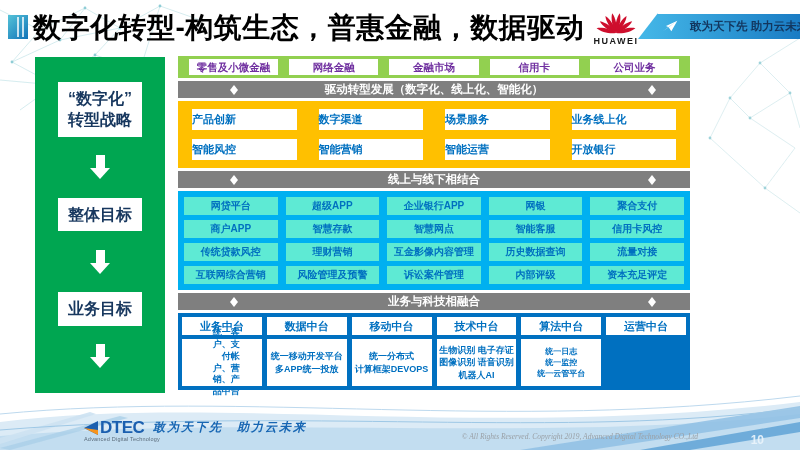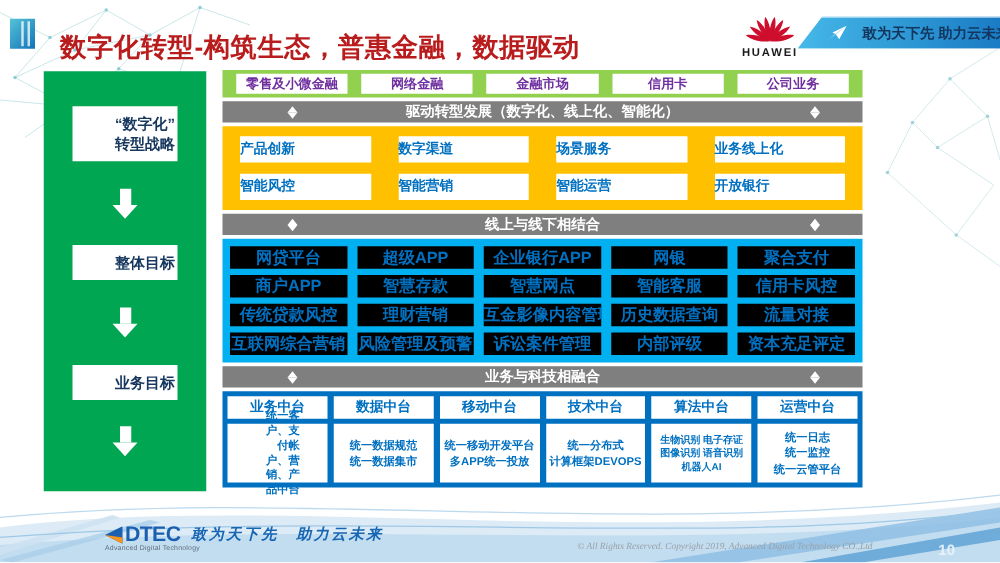--- a/index.html
+++ b/index.html
@@ -5,37 +5,37 @@
   html,body{margin:0;padding:0;}
   body{
     width:800px;height:450px;position:relative;overflow:hidden;background:#fff;
     font-family:"Liberation Sans","DejaVu Sans",sans-serif;
   }
   
   .title-marker{position:absolute;left:8px;top:15px;width:20px;height:24px;
     background:linear-gradient(135deg,#55c3d8,#1273b8);}
   .title-marker i{position:absolute;top:2px;bottom:2px;width:2px;background:rgba(255,255,255,.75);}
   .title-marker i.s1{right:4px;} .title-marker i.s2{right:9px;}
-  .page-title{position:absolute;left:33px;top:9px;margin:15px;font-size:21px;font-weight:bold;
-    color:#b91c1c;letter-spacing:.5px;white-space:nowrap;}
+  .page-title{position:absolute;left:33px;top:9px;margin:0;font-size:28px;font-weight:bold;
+    color:#000000;letter-spacing:.5px;white-space:nowrap;}
   .huawei{position:absolute;left:588px;top:4px;width:56px;text-align:center;}
   .huawei .word{display:block;font-size:9px;font-weight:bold;letter-spacing:1.5px;color:#1a1a1a;margin-top:-2px;}
   .ribbon{position:absolute;right:0;top:13px;width:162px;height:26px;
     background:linear-gradient(90deg,#45b8e8,#1a7cc4);
     clip-path:polygon(20px 0,100% 0,100% 100%,0 100%);
     display:flex;align-items:center;box-shadow:inset 0 1px 0 #fff;}
   .ribbon .plane{margin-left:24px;display:inline-flex;}
   .ribbon .slogan{margin-left:12px;font-size:11.5px;font-weight:bold;color:#12365e;white-space:nowrap;}
   
   .mesh{position:absolute;pointer-events:none;}
   
   .strategy{position:absolute;left:35px;top:57px;width:130px;height:336px;background:#00a651;
     display:flex;flex-direction:column;align-items:center;justify-content:space-evenly;padding:6px 0;box-sizing:border-box;}
-  .strategy .step{width:80px;background:#fff;color:#17375e;font-size:12px;font-weight:bold;
-    text-align:right;padding:6px 2px;white-space:pre-line;line-height:1.35;}
+  .strategy .step{width:80px;background:#fff;color:#17375e;font-size:16px;font-weight:bold;
+    text-align:center;padding:6px 2px;white-space:pre-line;line-height:1.35;}
   .pd-arrow{display:flex;flex-direction:column;align-items:center;}
   .pd-shaft{width:9px;height:13px;background:#fff;}
   .pd-head{width:0;height:0;border-left:10px solid transparent;border-right:10px solid transparent;border-top:11px solid #fff;}
   
   .main{position:absolute;left:178px;top:56px;width:512px;}
   .biz-band{height:22px;background:#92d050;display:flex;align-items:center;gap:11px;padding:0 11px;box-sizing:border-box;}
   .biz-band .cell{flex:1;background:#fff;color:#7030a0;font-size:10.5px;font-weight:bold;
     text-align:center;height:16px;line-height:16px;white-space:nowrap;overflow:hidden;}
   .gray-band{margin-top:3px;height:17px;background:#7f7f7f;color:#fff;font-size:11.5px;font-weight:bold;
     display:flex;align-items:center;justify-content:center;position:relative;}
@@ -43,21 +43,21 @@
   .ud.l{left:52px;} .ud.r{right:34px;}
   .t-up{width:0;height:0;border:4px solid transparent;border-bottom:5px solid #fff;}
   .t-sh{width:3px;height:4px;background:#fff;}
   .t-dn{width:0;height:0;border:4px solid transparent;border-top:5px solid #fff;}
   .caps{margin-top:3px;background:#ffc000;padding:8px 14px;display:grid;
     grid-template-columns:repeat(4,1fr);gap:9px 22px;box-sizing:border-box;}
   .caps .cell{background:#fff;color:#0070c0;font-size:11px;font-weight:bold;
     height:21px;line-height:21px;white-space:nowrap;}
   .apps{margin-top:3px;background:#00b0f0;padding:6px 6px;display:grid;
     grid-template-columns:repeat(5,1fr);gap:5px 8px;box-sizing:border-box;}
-  .apps .cell{background:#000000;color:#0070c0;font-size:13px;font-weight:bold;text-align:center;
+  .apps .cell{background:#5eead4;color:#0070c0;font-size:10px;font-weight:bold;text-align:center;
     height:18px;line-height:18px;white-space:nowrap;overflow:hidden;}
   .platforms{margin-top:3px;background:#0070c0;padding:4px;display:grid;
     grid-template-columns:repeat(6,1fr);grid-template-rows:18px 47px;gap:4px 5px;box-sizing:border-box;}
   .platforms .head{background:#fff;color:#0070c0;font-size:11px;font-weight:bold;text-align:center;
     height:18px;line-height:18px;white-space:nowrap;}
   .platforms .detail{background:#fff;color:#0070c0;font-size:9px;font-weight:bold;text-align:center;
     display:flex;align-items:center;justify-content:center;white-space:pre-line;line-height:1.4;padding:1px 2px;box-sizing:border-box;}
   .platforms .detail:nth-child(7){text-align:right;justify-content:flex-start;padding:2px 22px;line-height:1.3;}
   .platforms .detail:nth-child(11){font-size:8px;}
   
@@ -245,22 +245,20 @@
   </div>
 
   <div class="platforms">
     <div class="head">业务中台</div>
     <div class="head">数据中台</div>
     <div class="head">移动中台</div>
     <div class="head">技术中台</div>
     <div class="head">算法中台</div>
     <div class="head">运营中台</div>
     <div class="detail">统一客户、支付帐户、营销、产品中台</div>
-    <div class="detail">统一数据规范
-统一数据集市</div>
     <div class="detail">统一移动开发平台
 多APP统一投放</div>
     <div class="detail">统一分布式
 计算框架DEVOPS</div>
     <div class="detail">生物识别 电子存证
 图像识别 语音识别
 机器人AI</div>
     <div class="detail">统一日志
 统一监控
 统一云管平台</div>

